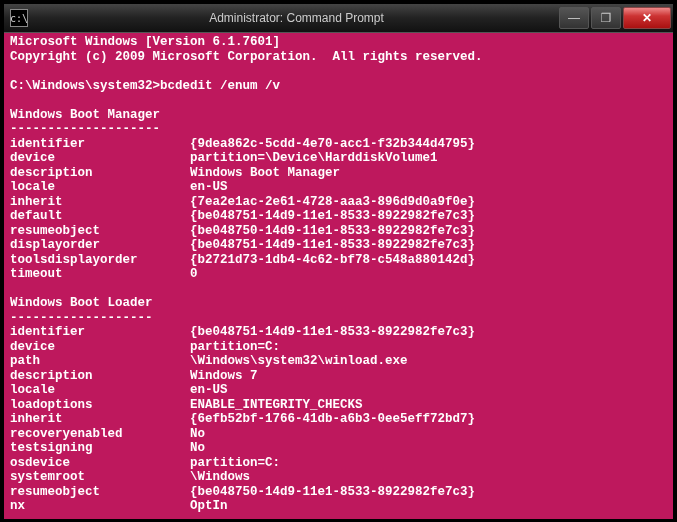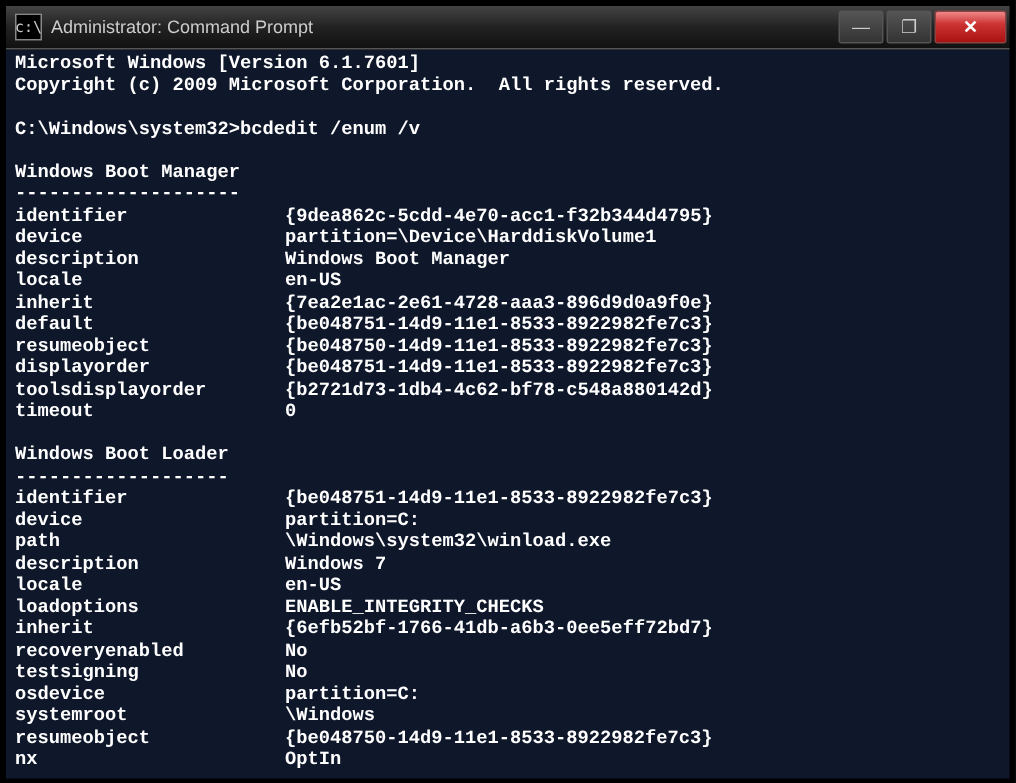--- a/index.html
+++ b/index.html
@@ -1,25 +1,25 @@
 <!DOCTYPE html>
 <html><head>
 <meta charset="utf-8">
 <style>
 body{margin:0;background:#333;font-family:Consolas,'Courier New',monospace;}
 .window{width:677px;height:522px;border:4px solid #000;box-sizing:border-box;background:#000;position:relative;}
 .titlebar{height:28px;background:linear-gradient(to bottom,#444 0%,#222 50%,#111 100%);display:flex;align-items:center;border-bottom:1px solid #555;position:relative;}
 .titlebar-icon{width:16px;height:16px;margin:0 6px;background:#000;border:1px solid #888;font-size:10px;color:#ccc;display:flex;align-items:center;justify-content:center;font-family:monospace;}
-.titlebar-text{color:#ccc;font-size:12px;font-family:'Segoe UI',Tahoma,sans-serif;flex:1;}
+.titlebar-text{color:#ccc;font-size:12px;font-family:'Segoe UI',Tahoma,sans-serif;flex:1;text-align:center;}
 .watermark{position:absolute;left:50%;transform:translateX(-50%);top:2px;color:#ccc;font-family:Georgia,serif;font-size:22px;font-style:italic;font-weight:bold;text-shadow:2px 2px 3px rgba(0,0,0,.8),0 0 4px rgba(255,255,255,.3);pointer-events:none;}
 .win-controls{display:flex;gap:2px;margin-right:2px;}
 .win-btn{width:28px;height:20px;border:1px solid #555;border-radius:2px;display:flex;align-items:center;justify-content:center;font-size:12px;color:#ccc;font-family:sans-serif;cursor:default;}
 .win-btn.close{width:46px;background:linear-gradient(to bottom,#e88 0%,#c33 40%,#a11 100%);border-color:#844;color:#fff;font-weight:bold;}
 .win-btn.min,.win-btn.max{background:linear-gradient(to bottom,#555 0%,#333 100%);}
-.terminal{background:#0f172a;color:#fff;font-size:12.5px;line-height:14.5px;padding:2px 6px;font-family:Consolas,'Courier New',monospace;white-space:pre;overflow:hidden;height:calc(100% - 28px);box-sizing:border-box;letter-spacing:0;}
+.terminal{background:#be185d;color:#fff;font-size:12.5px;line-height:14.5px;padding:2px 6px;font-family:Consolas,'Courier New',monospace;white-space:pre;overflow:hidden;height:calc(100% - 28px);box-sizing:border-box;letter-spacing:0;}
 .terminal .bold{font-weight:bold;}
 </style>
 </head>
 <body>
 
 <div class="window">
   <div class="titlebar">
     <div class="titlebar-icon">c:\</div>
     <div class="titlebar-text">Administrator: Command Prompt</div>
     <div class="win-controls">

